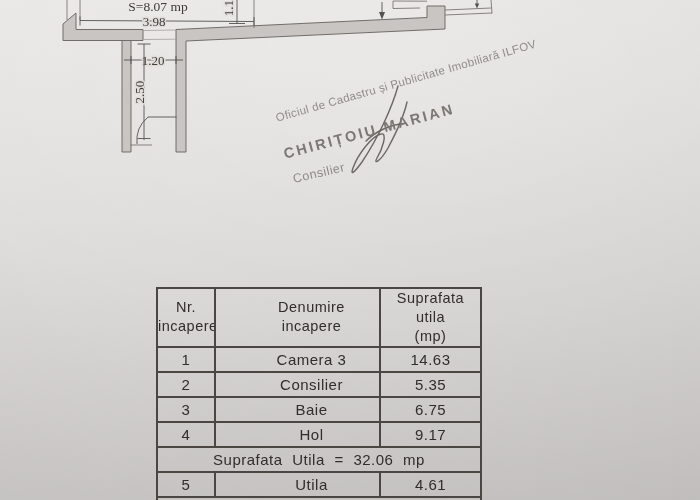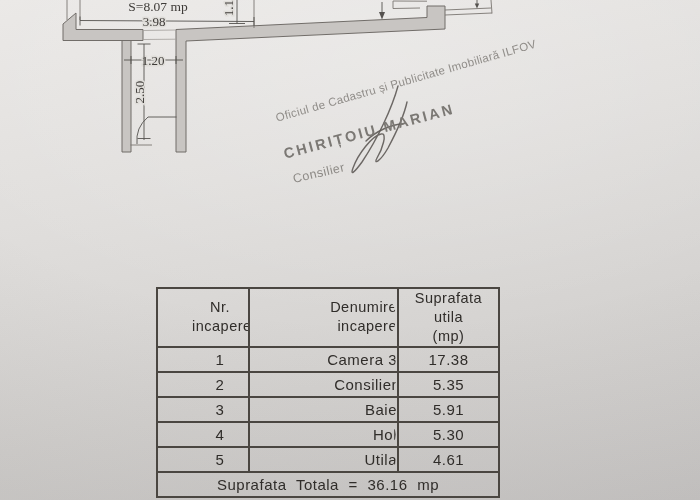--- a/index.html
+++ b/index.html
@@ -38,22 +38,22 @@
     left:293px;top:172px;transform:rotate(-13deg);transform-origin:0 50%;
     font-size:12.5px;color:#8d8a86;letter-spacing:0.5px;
   }
 
   .tbl-wrap{position:absolute;left:156px;top:287px;z-index:3;}
   table.rooms{border-collapse:collapse;table-layout:fixed;width:290px;}
   table.rooms td{
     border:2px solid #4a4641;color:#302d2a;font-size:15px;letter-spacing:0.5px;
     padding:0;vertical-align:middle;text-align:center;overflow:hidden;
   }
-  table.rooms .c1{width:56px;padding-left:34px;}
-  table.rooms .c2{width:135px;text-align:right;padding-left:12px;border-radius:29px;}
+  table.rooms .c1{width:56px;}
+  table.rooms .c2{width:135px;text-align:center;padding-left:28px;border-radius:29px;}
   table.rooms .c3{width:99px;}
   tr.hd td{height:43px;line-height:1.3;font-size:14.5px;text-align:center;padding-left:0;}
   tr.r td{height:23px;}
   tr.span-row td{height:23px;word-spacing:5px;}
 </style>
 </head>
 <body>
 
 <div class="page">
 
@@ -126,38 +126,41 @@
           </td>
           <td class="c3">
             <span>Suprafata utila</span><br>
             <span>(mp)</span>
           </td>
         </tr>
 
         <tr class="r">
           <td class="c1">1</td>
           <td class="c2">Camera 3</td>
-          <td class="c3">17.38</td>
+          <td class="c3">14.63</td>
         </tr>
         <tr class="r">
           <td class="c1">2</td>
           <td class="c2">Consilier</td>
           <td class="c3">5.35</td>
         </tr>
         <tr class="r">
           <td class="c1">3</td>
           <td class="c2">Baie</td>
-          <td class="c3">5.91</td>
+          <td class="c3">6.75</td>
         </tr>
         <tr class="r">
           <td class="c1">4</td>
           <td class="c2">Hol</td>
-          <td class="c3">5.30</td>
+          <td class="c3">9.17</td>
         </tr>
 
+        <tr class="span-row">
+          <td colspan="3">Suprafata Utila = 32.06 mp</td>
+        </tr>
 
         <tr class="r">
           <td class="c1">5</td>
           <td class="c2">Utila</td>
           <td class="c3">4.61</td>
         </tr>
 
         <tr class="span-row">
           <td colspan="3">Suprafata Totala = 36.16 mp</td>
         </tr>

